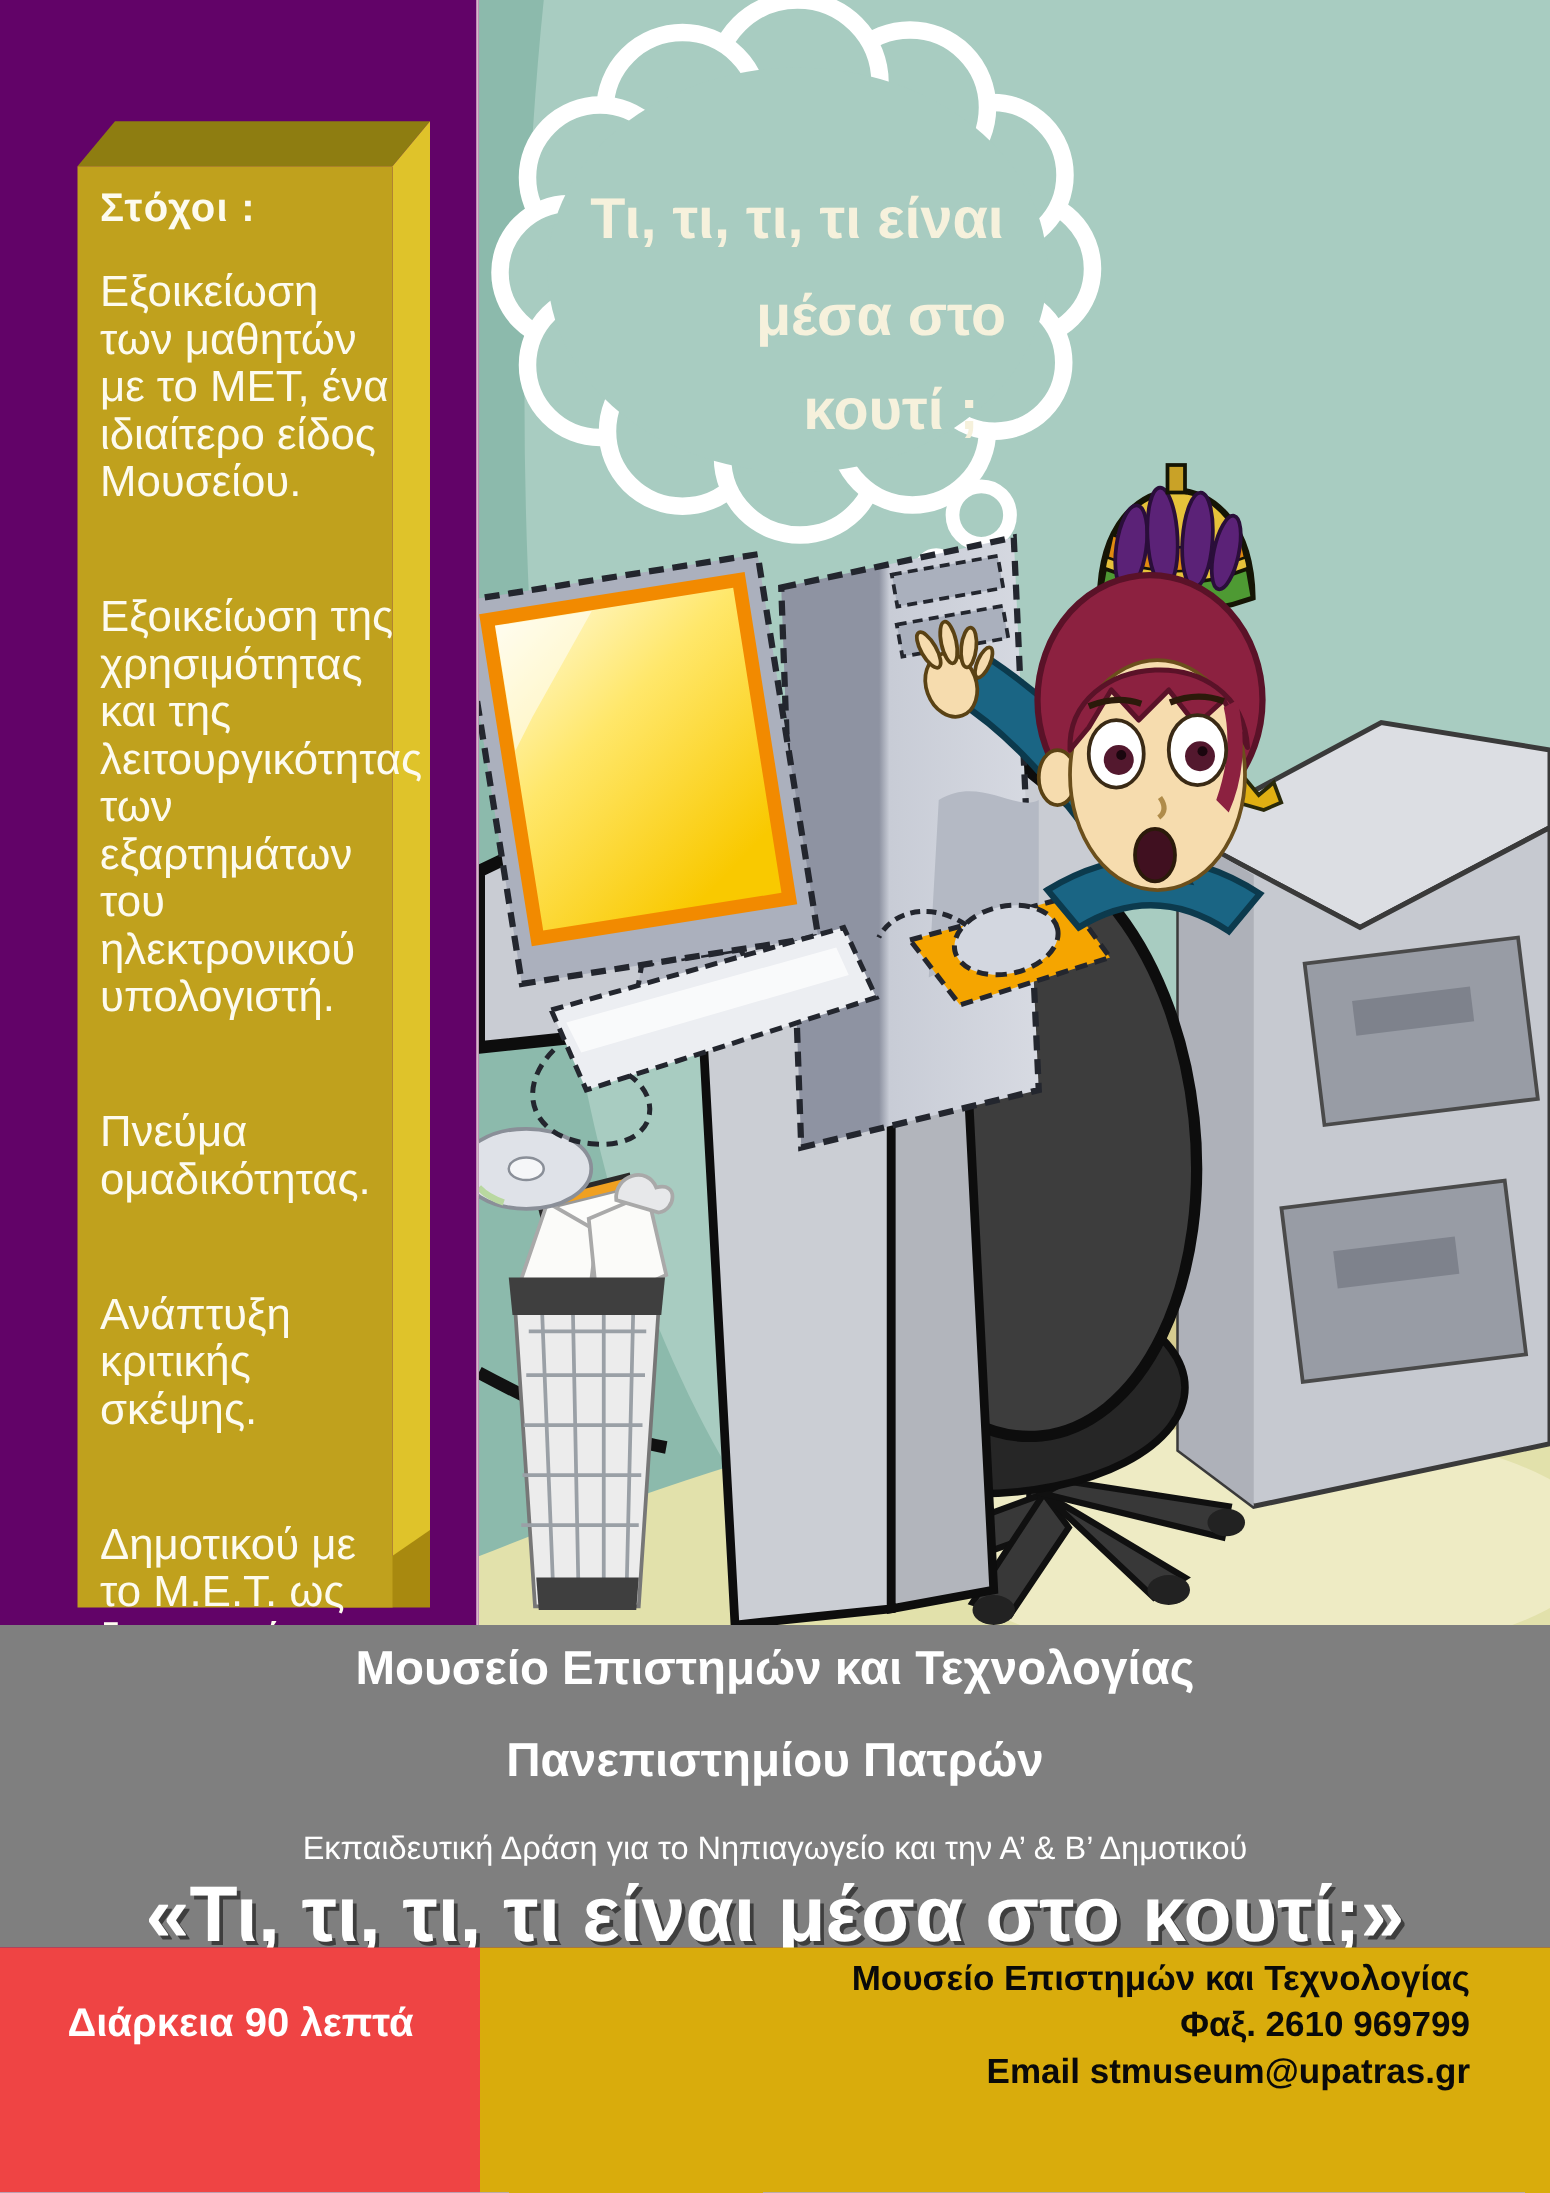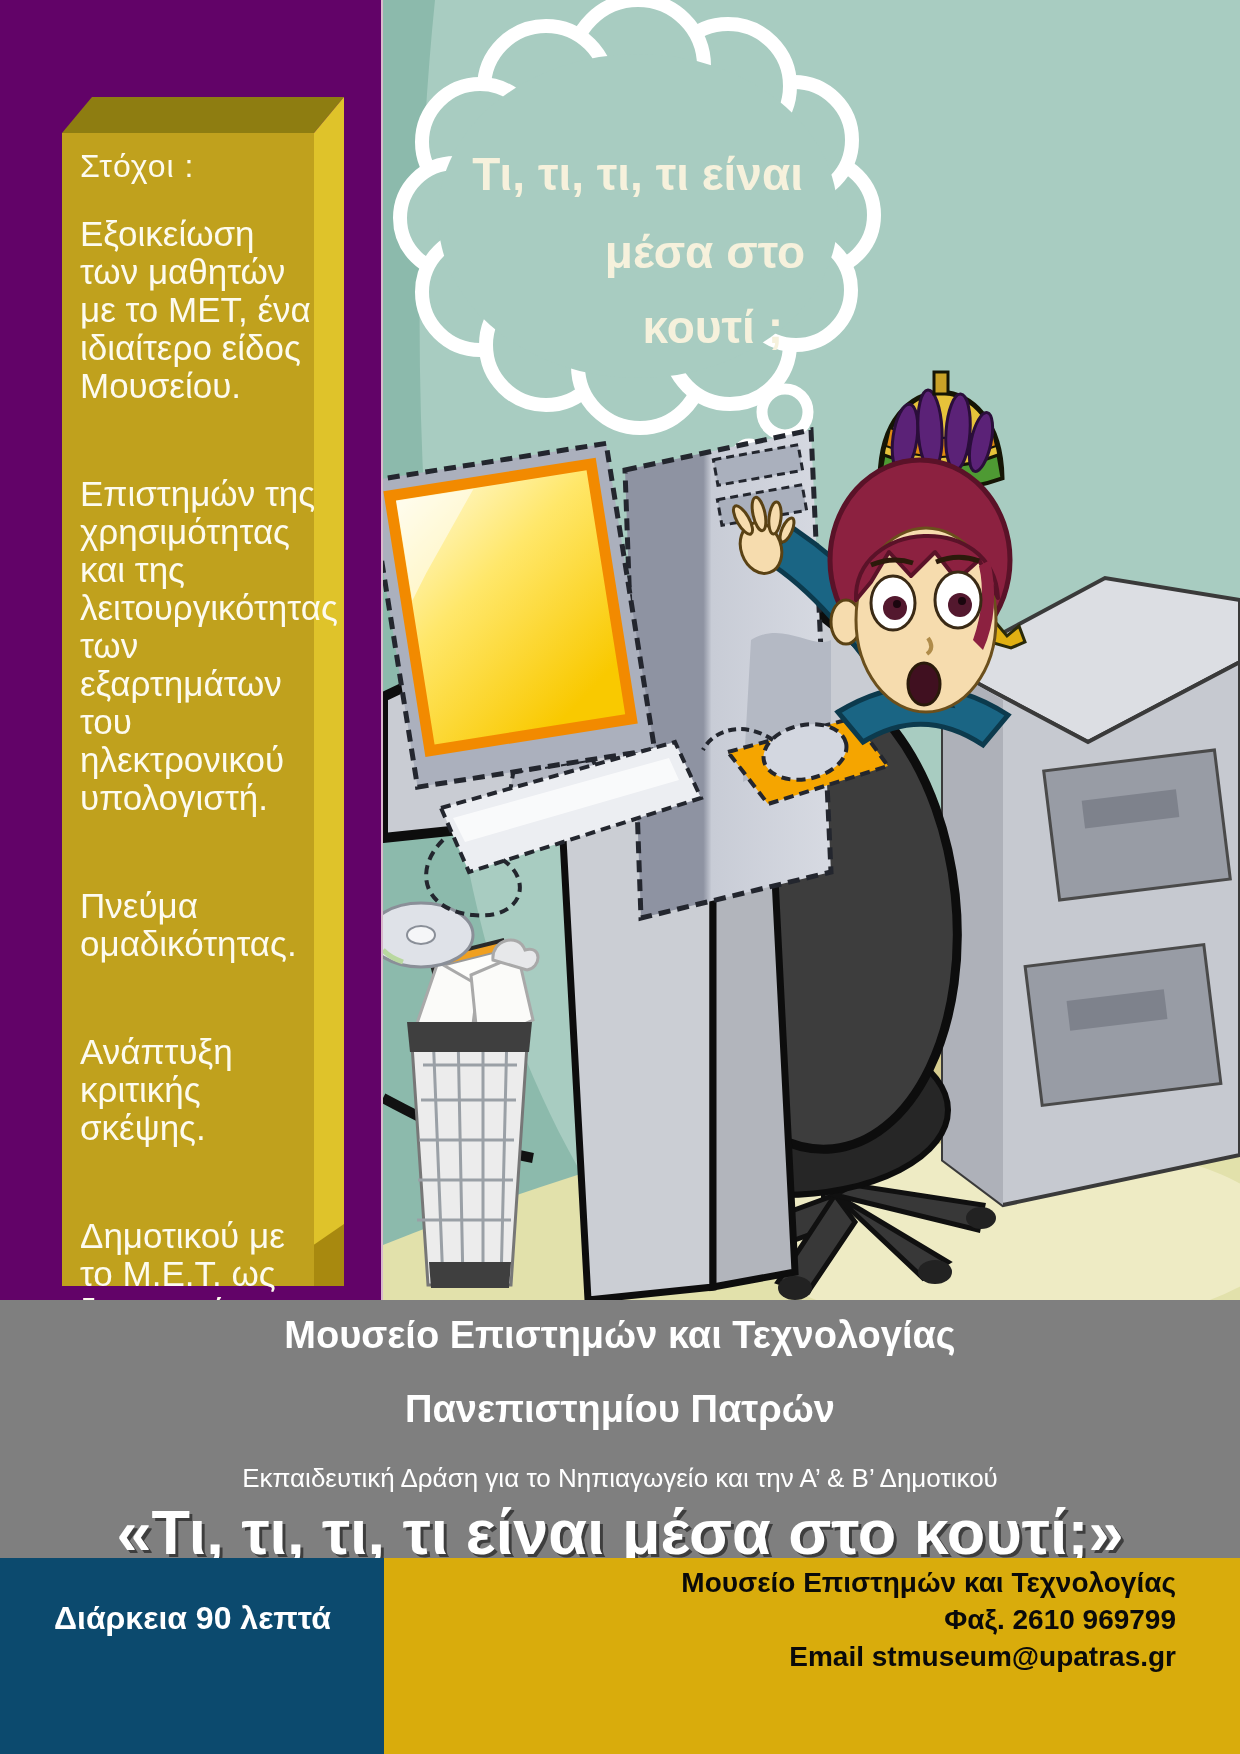--- a/index.html
+++ b/index.html
@@ -5,34 +5,34 @@
   html,body{margin:0;padding:0;}
   #poster{position:relative;width:1240px;height:1754px;overflow:hidden;
           font-family:"Liberation Sans",sans-serif;background:#620368;}
   
   .illustration-wrap{position:absolute;left:383px;top:0;width:857px;height:1300px;text-align:center;}
   .pink-seam{position:absolute;left:381px;top:0;width:2px;height:1300px;background:#d9b8cc;}
 
   
   #goalsbox-svg{position:absolute;left:0;top:0;}
   .goals-text{position:absolute;left:80px;top:148px;width:238px;color:#fdfbef;}
-  .goals-text h2{font-size:32px;font-weight:normal;margin:0 0 30px 0;letter-spacing:1px;}
+  .goals-text h2{font-size:32px;font-weight:bold;margin:0 0 30px 0;letter-spacing:1px;}
   .goals-text p{font-size:35px;line-height:38px;margin:0 0 70px 0;font-weight:400;}
 
   
   .banner{position:absolute;left:0;top:1300px;width:1240px;height:258px;background:#7f7f7f;
           color:#ffffff;text-align:center;}
   .banner .t1{position:absolute;top:14px;width:100%;font-size:38px;font-weight:bold;}
   .banner .t2{position:absolute;top:88px;width:100%;font-size:38px;font-weight:bold;}
   .banner .sub{position:absolute;top:163px;width:100%;font-size:26px;font-weight:400;}
   .banner .headline{position:absolute;top:196px;width:100%;font-size:63px;font-weight:bold;
           text-shadow:3px 3px 0 #3e3e3e;}
 
   
-  .footer-left{position:absolute;left:0;top:1558px;width:384px;height:196px;background:#0c4a6e;}
+  .footer-left{position:absolute;left:0;top:1558px;width:384px;height:196px;background:#ef4444;}
   .footer-left .duration{position:absolute;left:54px;top:42px;color:#ffffff;font-size:32px;font-weight:bold;}
   .footer-right{position:absolute;left:384px;top:1558px;width:856px;height:196px;background:#d9ac0c;}
   .contact{position:absolute;right:64px;top:6px;text-align:right;color:#0a0a0a;
            font-size:28px;font-weight:bold;line-height:37px;}
 </style>
 </head>
 <body>
 
 <div id="poster">
 
@@ -220,21 +220,21 @@
 
   <svg id="goalsbox-svg" width="383" height="1340" viewBox="0 0 383 1340">
     <polygon points="62,133 92,97 344,97 314,133" fill="#8e7d11"></polygon>
     <polygon points="314,133 344,97 344,1248 314,1286" fill="#dfc32a"></polygon>
     <polygon points="254,1286 344,1286 344,1224" fill="#a8890f"></polygon>
     <rect x="62" y="133" width="252" height="1153" fill="#c0a11d"></rect>
   </svg>
   <div class="goals-text">
     <h2>Στόχοι :</h2>
     <p>Εξοικείωση των μαθητών με το ΜΕΤ, ένα ιδιαίτερο είδος Μουσείου.</p>
-    <p>Επιστημών  της χρησιμότητας και της λειτουργικότητας των εξαρτημάτων του ηλεκτρονικού υπολογιστή.</p>
+    <p>Εξοικείωση  της χρησιμότητας και της λειτουργικότητας των εξαρτημάτων του ηλεκτρονικού υπολογιστή.</p>
     <p>Πνεύμα ομαδικότητας.</p>
     <p>Ανάπτυξη κριτικής σκέψης.</p>
     <p>Δημοτικού με το Μ.Ε.Τ. ως ζωντανού οργανισμού.</p>
   </div>
 
   <div class="banner">
     <div class="t1">Μουσείο Επιστημών και Τεχνολογίας</div>
     <div class="t2">Πανεπιστημίου Πατρών</div>
     <div class="sub">Εκπαιδευτική Δράση για το Νηπιαγωγείο και την Α’ &amp; Β’ Δημοτικού</div>
     <div class="headline">«Τι, τι, τι, τι είναι μέσα στο κουτί;»</div>

